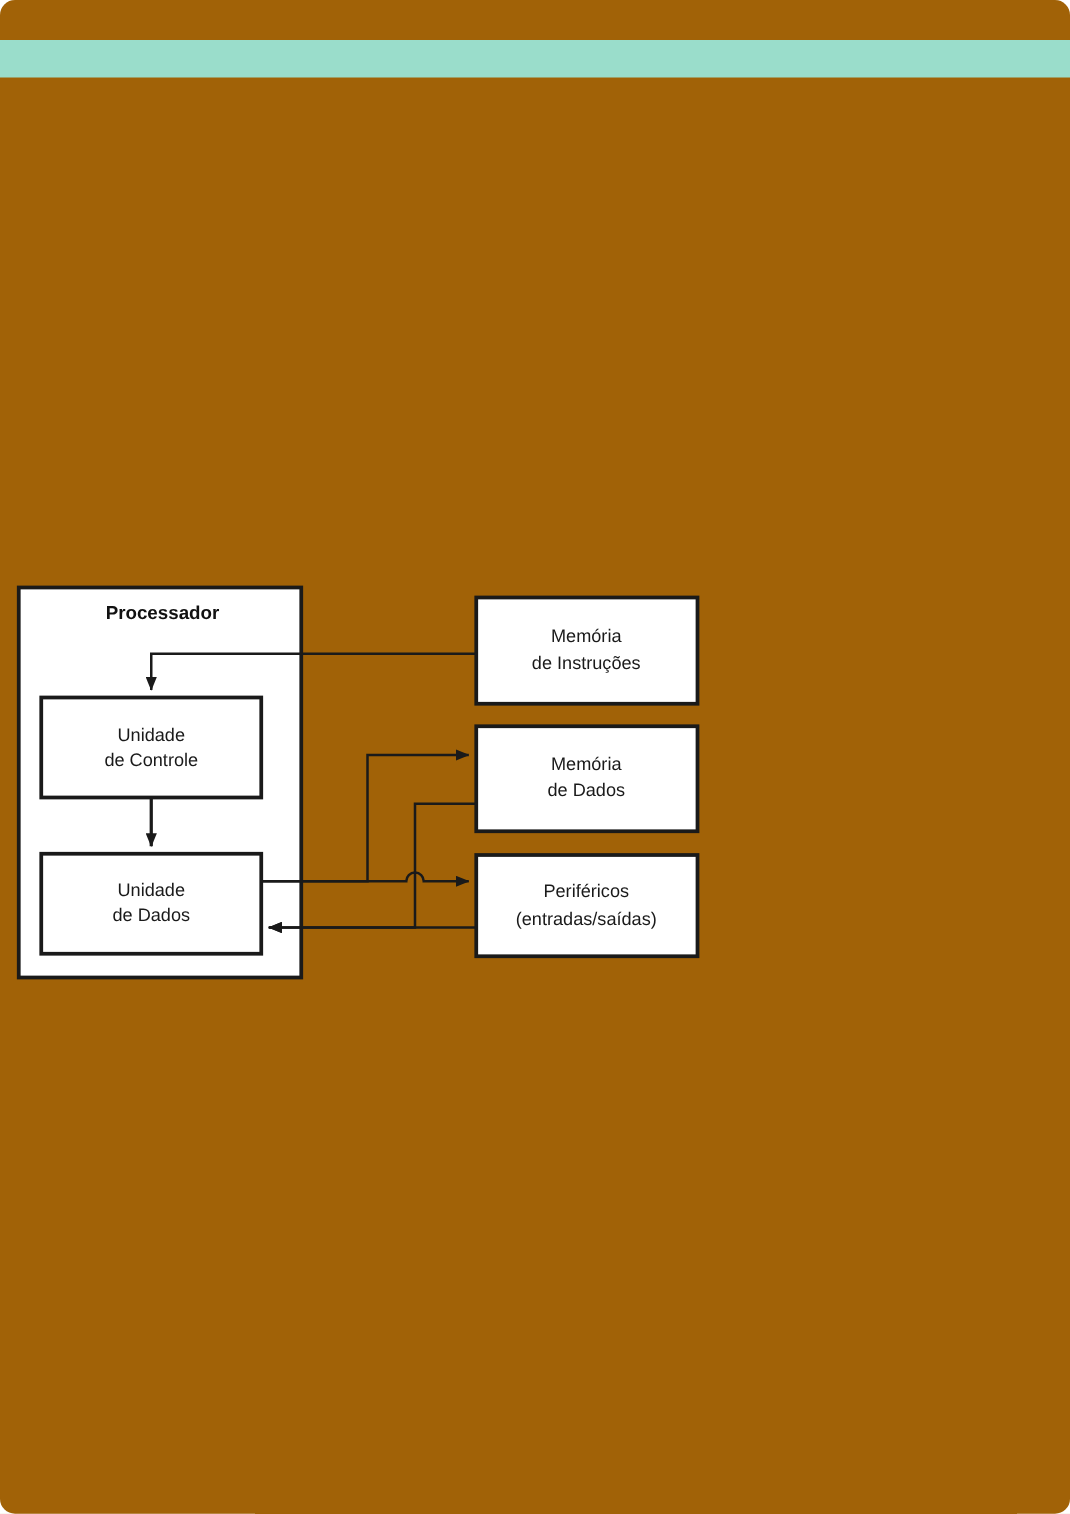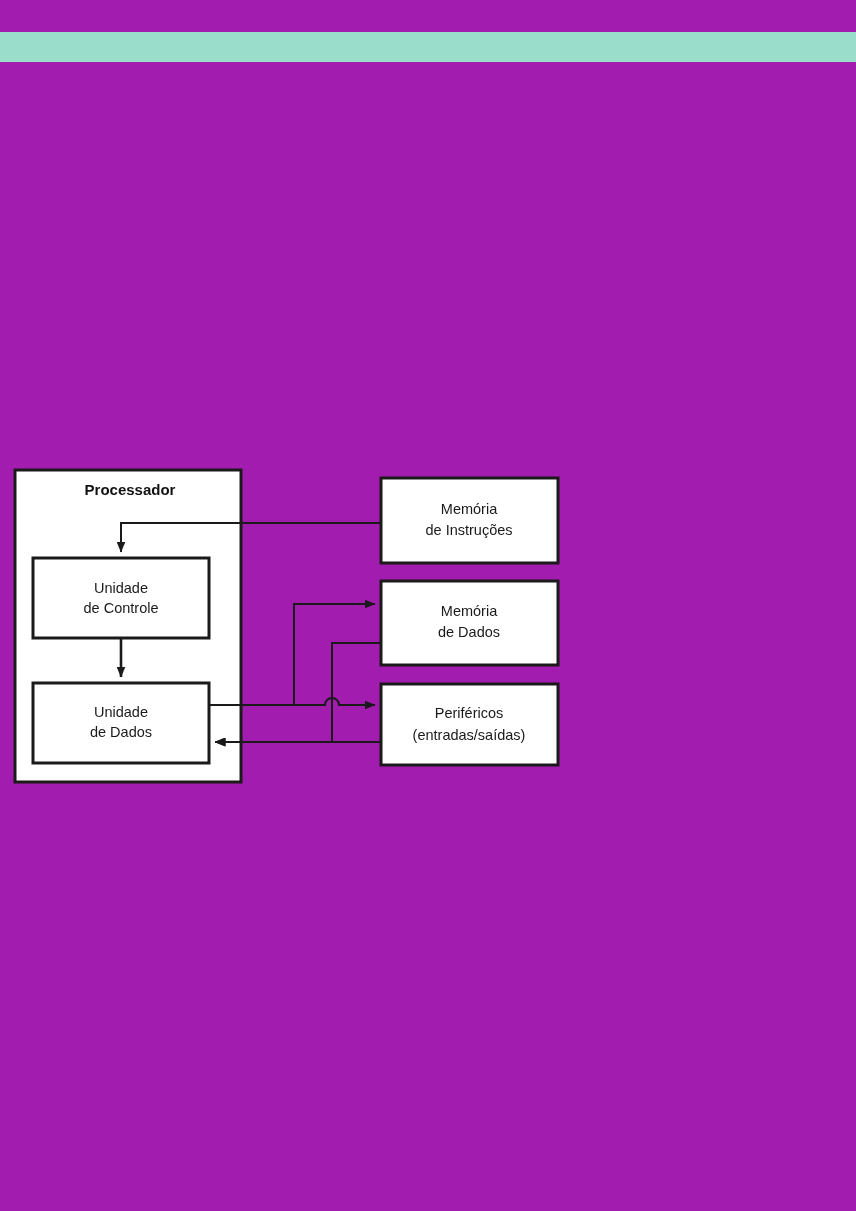--- a/index.html
+++ b/index.html
@@ -57,21 +57,21 @@
   .boxrect {
     fill: #ffffff;
   }
   .wire {
     fill: none;
   }
 </style>
 </head>
 <body style="background: rgb(255, 255, 255);">
 
-<div id="page" style="width: 856px; height: 1211px; background: #a21caf;">
+<div id="page" style="width: 856px; height: 1211px; background: #a16207; border-radius: 12px;">
 
   <div id="accent-bar" style="background: rgb(154, 221, 203); left: 0px; top: 32px; width: 856px; height: 30px;"></div>
 
   <div id="diagram-wrap">
     <svg id="diagram" width="856" height="1211" viewBox="0 0 856 1211" xmlns="http://www.w3.org/2000/svg">
 
       <defs>
         <marker id="arrow-r" markerWidth="11" markerHeight="9" refX="10.5" refY="4.5" orient="auto" markerUnits="userSpaceOnUse">
           <path d="M0,0 L11,4.5 L0,9 Z" fill="#1a1a1a"></path>
         </marker>

